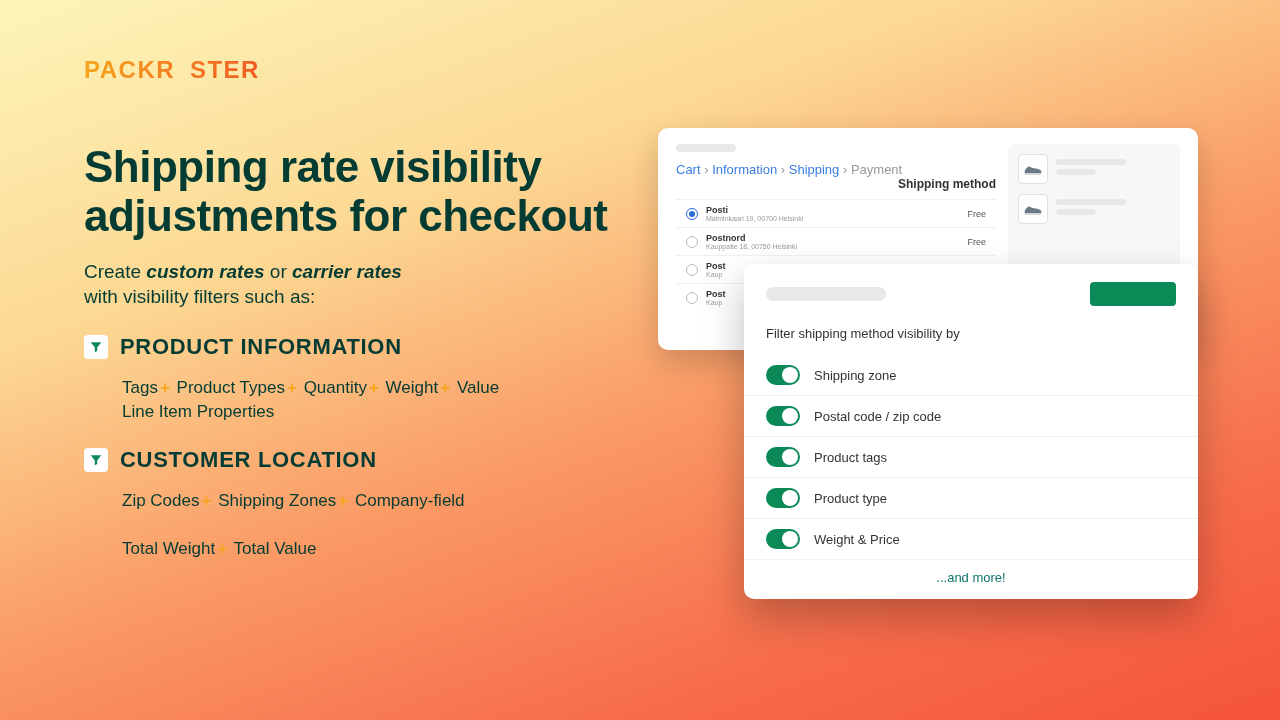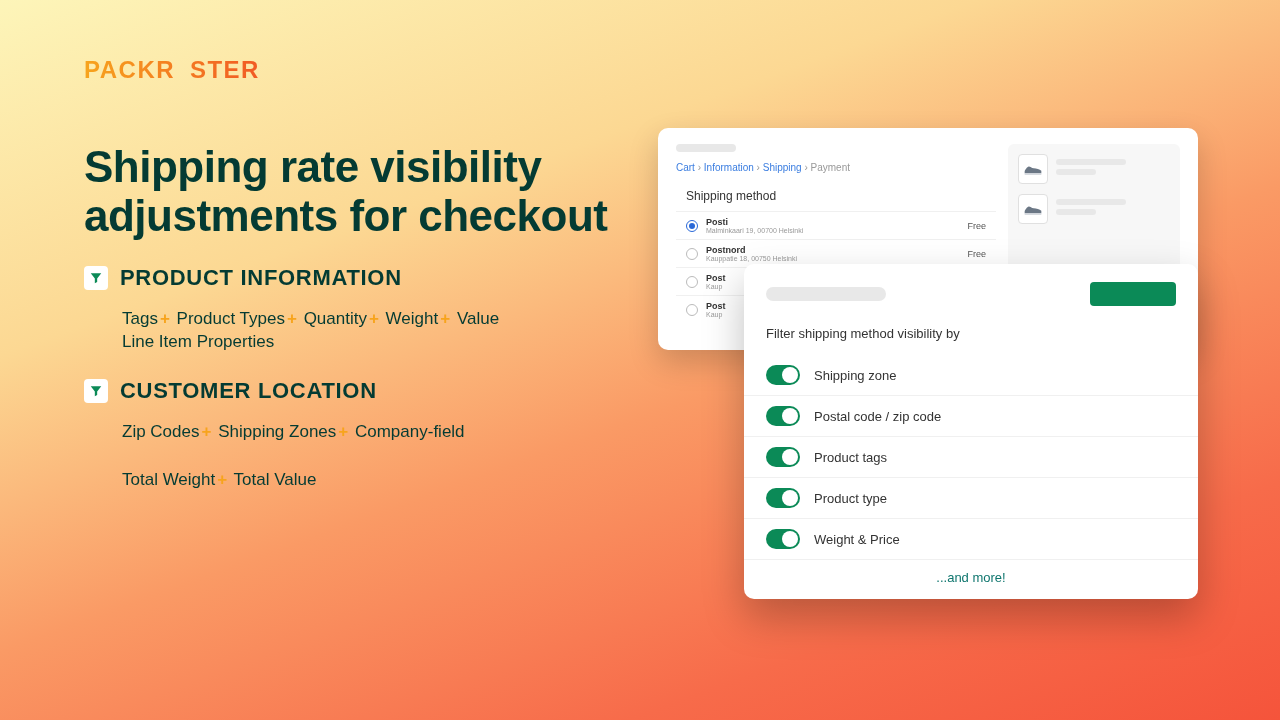--- a/index.html
+++ b/index.html
@@ -80,23 +80,23 @@
     background: #fff;
     border-radius: 10px;
     box-shadow: 0 12px 30px rgba(0,0,0,0.18);
     padding: 16px 18px;
     display: flex;
     gap: 12px;
   }
   .checkout-left { flex: 1; }
   .skel { background: #e8e8e8; border-radius: 4px; }
   .head-skel { width: 60px; height: 8px; margin-bottom: 10px; }
-  .crumbs { font-size: 10px; color: #999; margin-bottom: 16px; }
+  .crumbs { font-size: 13px; color: #999; }
   .crumbs .active { color: #3a7de0; }
-  .ship-title { font-size: 12px; font-weight: 400; color: #333; margin-left: 10px; margin-bottom: 8px; }
+  .ship-title { font-size: 12px; font-weight: 700; color: #333; margin-left: 10px; margin-bottom: 8px; text-align: right; }
   .ship-row {
     display: flex; align-items: center; gap: 8px;
     padding: 5px 10px;
     border-top: 1px solid #f0f0f0;
   }
   .ship-row:first-of-type { border-top: none; }
   .radio {
     width: 12px; height: 12px; border-radius: 50%;
     border: 1.5px solid #bbb; flex-shrink: 0;
   }
@@ -166,20 +166,23 @@
 </style>
 </head>
 <body>
 
 <div class="logo">
   <span>PACKR</span><span class="oo">8</span><span>STER</span>
 </div>
 
 <div class="copy">
   <h1>Shipping rate visibility adjustments for checkout</h1>
+  <p class="sub">
+    <span>Create </span><em>custom rates</em><span> or </span><em>carrier rates</em><br><span> with visibility filters such as:</span>
+  </p>
 
   <div class="section">
     <div class="sec-head">
       <span class="filter-badge">
         <svg viewBox="0 0 24 24">
             <path fill="#0b8a57" d="M3 4h18l-7 9v6l-4 2v-8L3 4z"></path>
           </svg>
       </span>
       <span class="sec-title">PRODUCT INFORMATION</span>
     </div>

